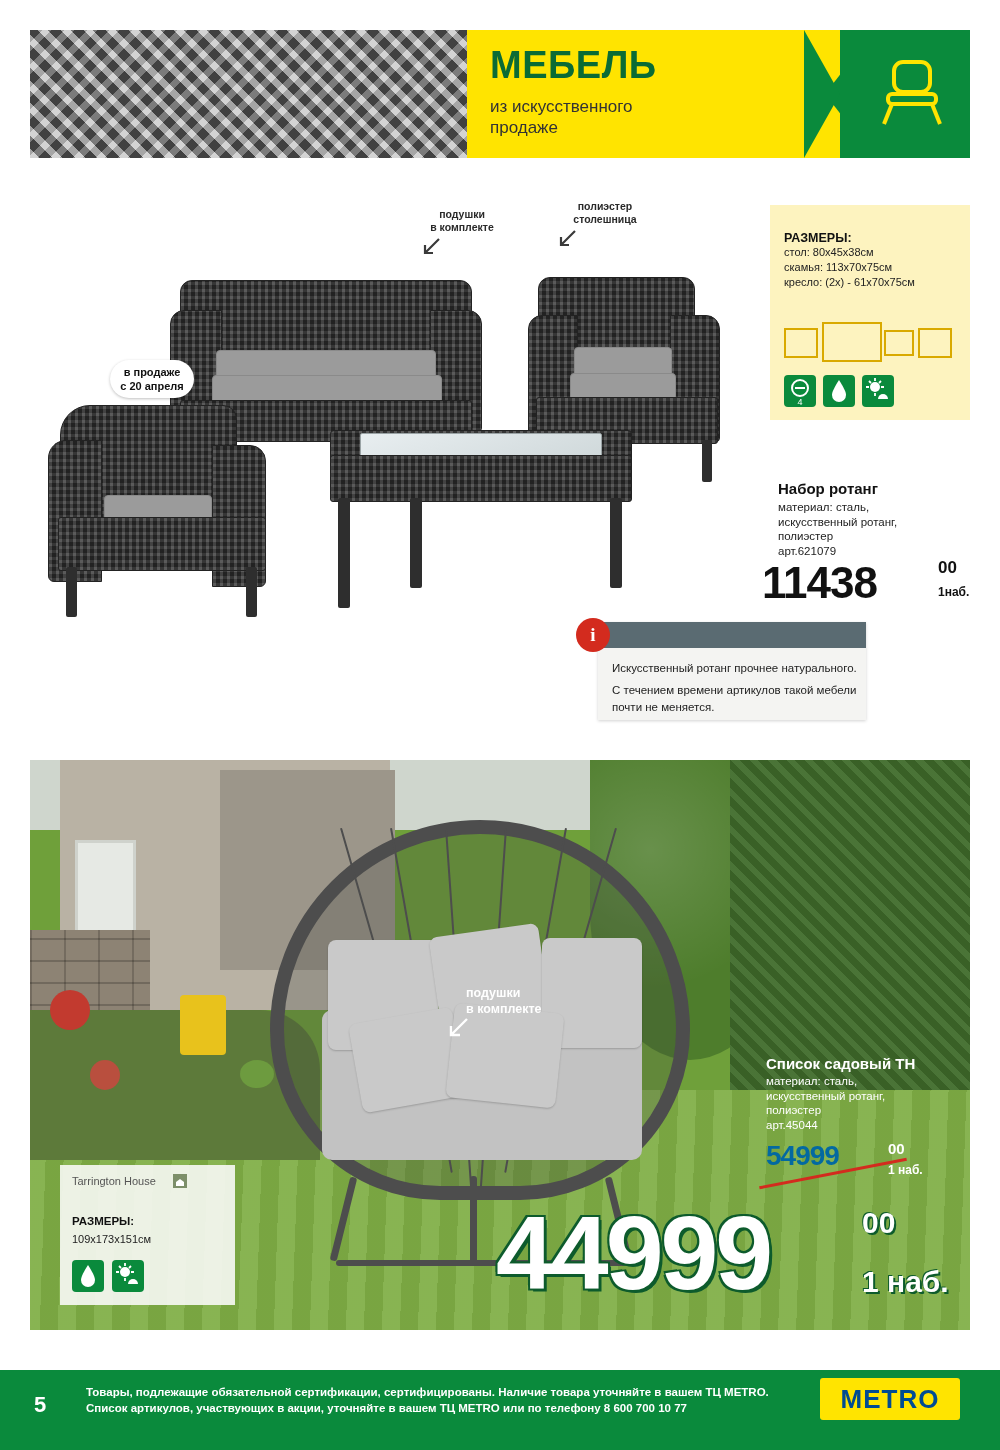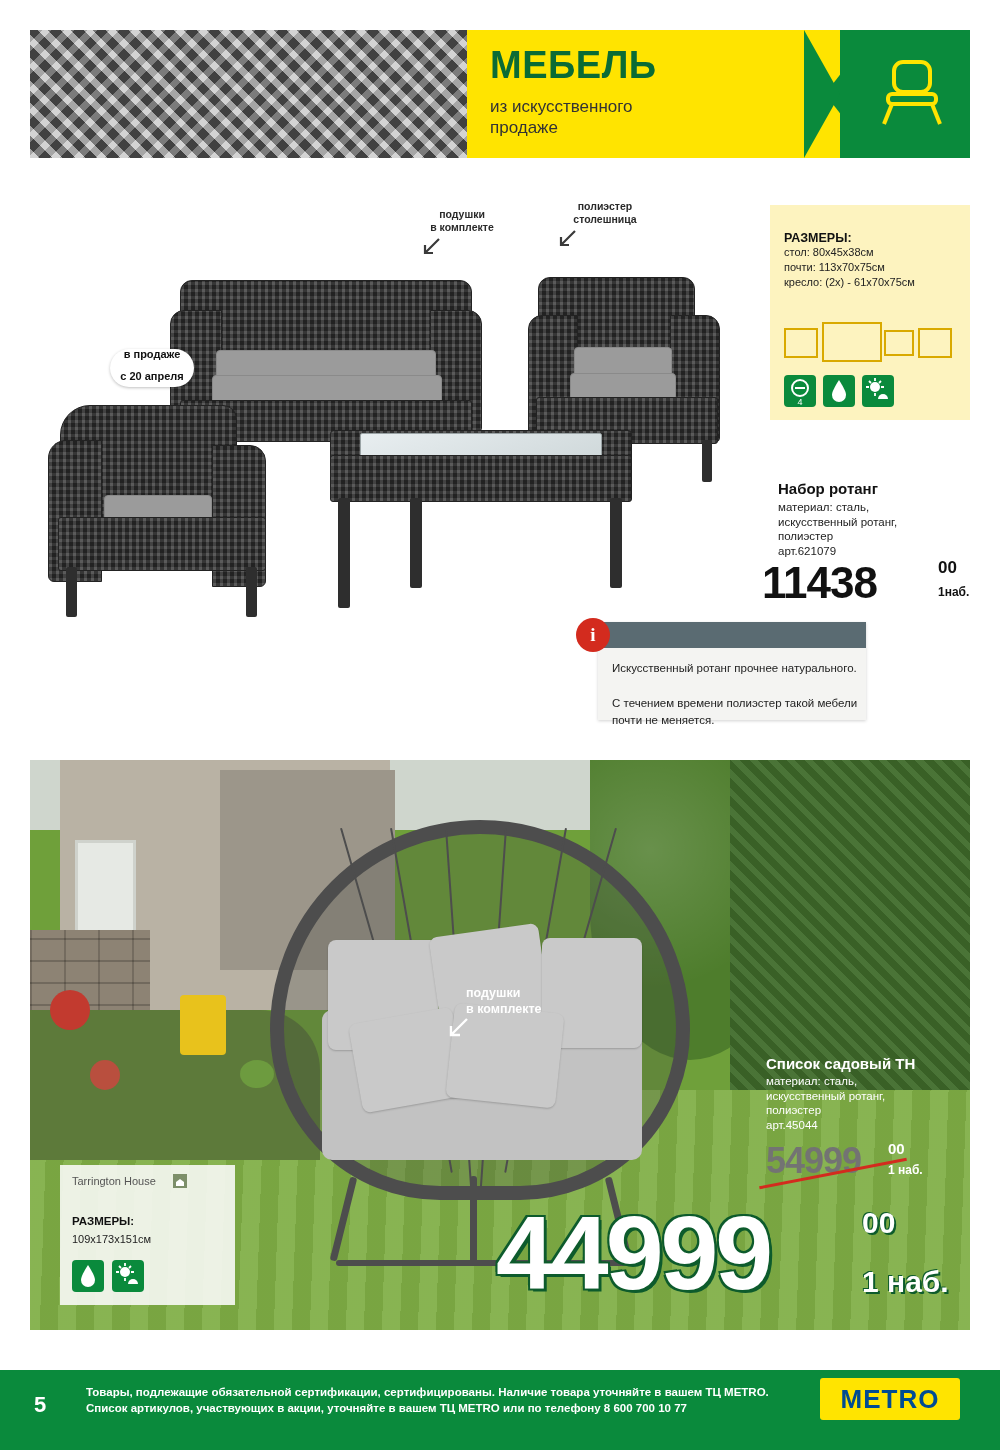--- a/index.html
+++ b/index.html
@@ -39,24 +39,24 @@
     position:absolute;left:490px;top:44px;font-size:38px;font-weight:bold;color:#0a6b35;letter-spacing:.5px;
   }
   .h-sub{
     position:absolute;left:490px;top:96px;font-size:17px;color:#333;line-height:21px;
   }
   .chair-icon{position:absolute;left:850px;top:32px;width:64px;height:66px;}
   
   .callout-label{position:absolute;font-size:10.5px;color:#2a2a2a;line-height:13px;text-align:center;font-weight:bold;}
   .callout-arrow{position:absolute;width:22px;height:22px;}
   .badge-sale{
-    position:absolute;left:110px;top:349px;width:84px;height:38px;background:#ffffff;
+    position:absolute;left:110px;top:360px;width:84px;height:38px;background:#ffffff;
     border-radius:19px;box-shadow:0 1px 3px rgba(0,0,0,.25);
-    display:flex;align-items:flex-end;justify-content:center;text-align:center;
-    font-size:11px;font-weight:bold;color:#111;line-height:22px;
+    display:flex;align-items:center;justify-content:center;text-align:center;
+    font-size:11px;font-weight:bold;color:#111;line-height:14px;
   }
   
   .furn{position:absolute;left:30px;top:255px;width:720px;height:430px;}
   .wicker{
     background-color:#3a3a3a;
     background-image:
       repeating-linear-gradient(90deg, rgba(255,255,255,.10) 0 3px, rgba(0,0,0,.25) 3px 7px),
       repeating-linear-gradient(0deg, rgba(255,255,255,.07) 0 3px, rgba(0,0,0,.22) 3px 7px);
     border:1px solid #222;border-radius:3px;
   }
@@ -117,21 +117,21 @@
   .pc-arrow{position:absolute;left:446px;top:1015px;width:24px;height:24px;}
   
   .tcard{position:absolute;left:60px;top:1165px;width:175px;height:140px;background:rgba(244,246,240,.93);}
   .tbrand{position:absolute;left:12px;top:10px;font-size:11px;color:#555;}
   .tsize-t{position:absolute;left:12px;top:50px;font-size:11.5px;font-weight:bold;color:#111;}
   .tsize-v{position:absolute;left:12px;top:68px;font-size:11px;color:#222;}
   .ticons{position:absolute;left:12px;top:95px;display:flex;gap:8px;}
   
   .p2-title{position:absolute;left:766px;top:1055px;font-size:15px;font-weight:bold;color:#fff;}
   .p2-desc{position:absolute;left:766px;top:1074px;font-size:11.5px;color:#fff;line-height:14.5px;}
-  .p2-old{position:absolute;left:766px;top:1140px;font-size:36px;font-weight:bold;color:#737373;letter-spacing:-1px;}
+  .p2-old{position:absolute;left:766px;top:1140px;font-size:28px;font-weight:bold;color:#0369a1;letter-spacing:-1px;}
   .p2-old-c{position:absolute;left:888px;top:1140px;font-size:15px;font-weight:bold;color:#fff;}
   .p2-old-u{position:absolute;left:888px;top:1163px;font-size:12px;font-weight:bold;color:#fff;}
   .strike{position:absolute;left:758px;top:1172px;width:150px;height:3px;background:#d32b1e;transform:rotate(-11deg);}
   .p2-new{position:absolute;left:496px;top:1194px;font-size:104px;font-weight:bold;color:#fff;letter-spacing:-3px;
     text-shadow:3px 3px 0 #0d5b2c, -2px -2px 0 #0d5b2c, 2px -2px 0 #0d5b2c, -2px 2px 0 #0d5b2c;text-align:center;}
   .p2-new-c{position:absolute;left:862px;top:1206px;font-size:30px;font-weight:bold;color:#fff;
     text-shadow:2px 2px 0 #0d5b2c,-1px -1px 0 #0d5b2c;}
   .p2-new-u{position:absolute;left:862px;top:1265px;font-size:30px;font-weight:bold;color:#fff;
     text-shadow:2px 2px 0 #0d5b2c,-1px -1px 0 #0d5b2c;}
   
@@ -210,21 +210,21 @@
 </svg>
 <div class="badge-sale">
     <span style="white-space:pre-line">в продаже
 с 20 апреля</span>
   </div>
 
 <div class="specbox">
   <div class="spec-title">РАЗМЕРЫ:</div>
   <div class="spec-lines">
     <div>стол: 80х45х38см</div>
-    <div>почти: 113х70х75см</div>
+    <div>скамья: 113х70х75см</div>
     <div>кресло: (2х) - 61х70х75см</div>
   </div>
   <div class="spec-shapes">
     <div class="shape" style="left:0;top:8px;width:30px;height:26px;"></div>
     <div class="shape" style="left:38px;top:2px;width:56px;height:36px;"></div>
     <div class="shape" style="left:100px;top:10px;width:26px;height:22px;"></div>
     <div class="shape" style="left:134px;top:8px;width:30px;height:26px;"></div>
   </div>
   <div class="icons-row">
     <div class="ic">
@@ -257,22 +257,22 @@
   <div>арт.621079</div>
 </div>
 <div class="p1-price">11438</div>
 <div class="p1-cents">00</div>
 <div class="p1-unit">1наб.</div>
 
 <div class="infobox"></div>
 <div class="infobar"></div>
 <div class="info-i">i</div>
 <div class="info-text">
-  <div style="margin-bottom:18px">Искусственный ротанг прочнее натурального.</div>
-  <div>С течением времени полиэстер такой мебели почти не меняется.</div>
+  <div style="margin-bottom:5px">Искусственный ротанг прочнее натурального.</div>
+  <div>С течением времени артикулов такой мебели почти не меняется.</div>
 </div>
 
 <div class="photo">
   <div class="sky"></div>
   <div class="house"></div>
   <div class="house2"></div>
   <div class="window"></div>
   <div class="stone"></div>
   <div class="tree"></div>
   <div class="hedge"></div>

